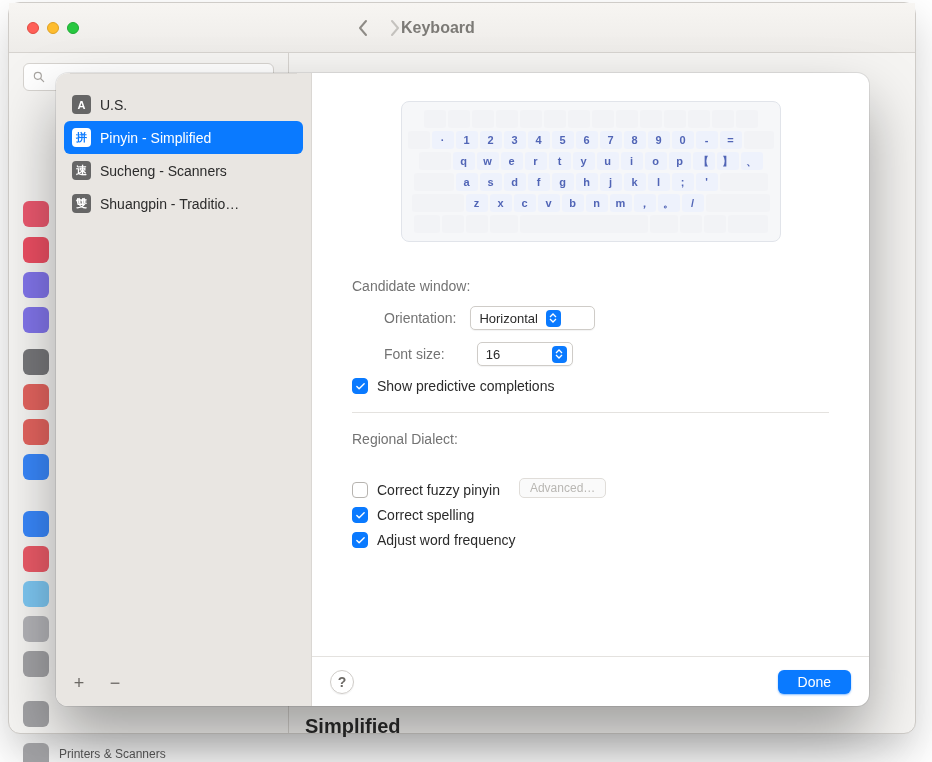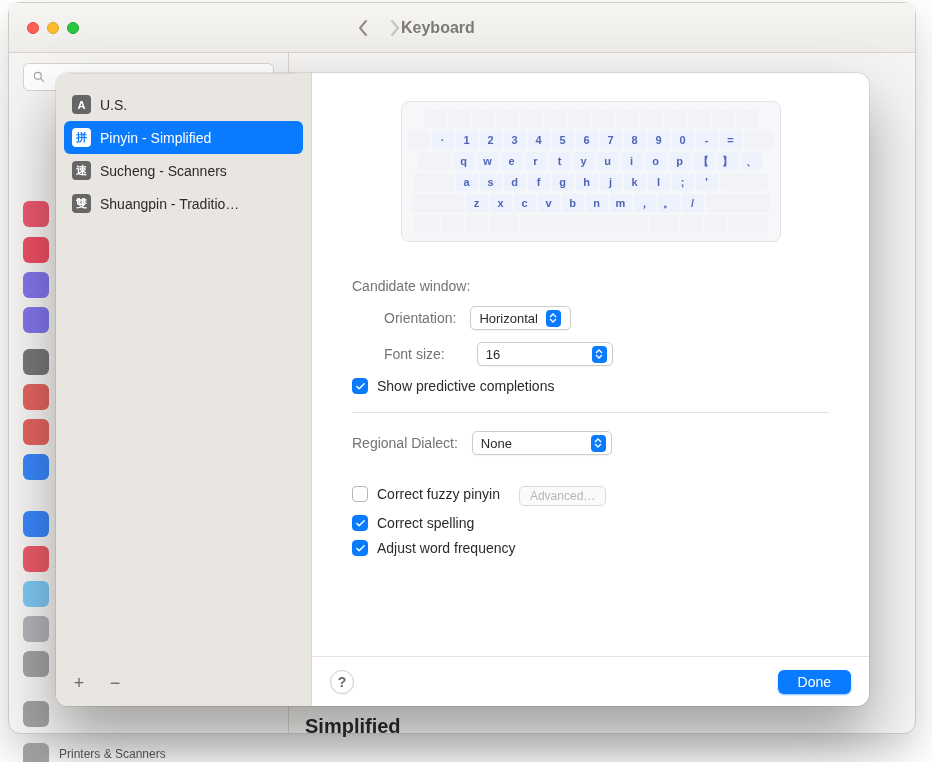--- a/index.html
+++ b/index.html
@@ -76,21 +76,21 @@
   .form-block{font-size:14px;color:var(--text-strong);}
   .form-row{display:flex;align-items:center;margin:6px 0 12px;}
   .form-label{color:#737373;}
   .indent{padding-left:32px;}
   .select{display:inline-flex;align-items:center;height:24px;padding:0 5px 0 8px;font-size:13px;
     border:1px solid #cfccc8;border-radius:5px;background:#fff;margin-left:14px;
     box-shadow:0 1px 1px rgba(0,0,0,.05);}
   .select .stepper{width:15px;height:17px;margin-left:8px;border-radius:4px;background:var(--accent);
     display:flex;flex-direction:column;align-items:center;justify-content:center;color:#fff;}
   .stepper svg{display:block;}
-  .chk{display:flex;align-items:flex-start;gap:9px;margin:9px 0;}
+  .chk{display:flex;align-items:flex-end;gap:9px;margin:9px 0;}
   .box{width:16px;height:16px;border-radius:4px;border:1px solid #b7b4b0;background:#fff;
     display:flex;align-items:center;justify-content:center;}
   .box.on{background:var(--accent);border-color:var(--accent);}
   .box.on svg{color:#fff;}
   .sep{height:1px;background:#e4e2df;margin:18px 0;}
   .adv-btn{font-size:12px;color:var(--disabled);border:1px solid #e0ddd9;border-radius:5px;
     padding:2px 10px;margin-left:10px;background:#fafafa;}
 
   
   .footer{height:50px;border-top:1px solid #e4e2df;display:flex;align-items:center;
@@ -279,36 +279,36 @@
             </div>
           </div>
 
         <div class="form-block">
           <div class="form-row">
               <span class="form-label">Candidate window:</span>
             </div>
 
           <div class="form-row indent">
             <span class="form-label">Orientation:</span>
-            <span class="select" style="width:101px">
+            <span class="select" style="width:125px">
               <span>Horizontal</span>
               <span class="stepper">
                 <svg width="8" height="5" viewBox="0 0 8 5">
                     <path d="M1 4l3-3 3 3" fill="none" stroke="#fff" stroke-width="1.3"></path>
                   </svg>
                 <svg width="8" height="5" viewBox="0 0 8 5">
                     <path d="M1 1l3 3 3-3" fill="none" stroke="#fff" stroke-width="1.3"></path>
                   </svg>
               </span>
             </span>
           </div>
 
           <div class="form-row indent">
             <span class="form-label">Font size:</span>
-            <span class="select" style="width:136px;margin-left:32px">
+            <span class="select" style="width:96px;margin-left:32px">
               <span>16</span>
               <span class="stepper" style="margin-left:auto">
                 <svg width="8" height="5" viewBox="0 0 8 5">
                     <path d="M1 4l3-3 3 3" fill="none" stroke="#fff" stroke-width="1.3"></path>
                   </svg>
                 <svg width="8" height="5" viewBox="0 0 8 5">
                     <path d="M1 1l3 3 3-3" fill="none" stroke="#fff" stroke-width="1.3"></path>
                   </svg>
               </span>
             </span>
@@ -320,31 +320,20 @@
                   <path d="M4 12l5 5L20 6" fill="none" stroke="currentColor" stroke-width="3" stroke-linecap="round" stroke-linejoin="round"></path>
                 </svg>
             </span>
             <span>Show predictive completions</span>
           </div>
 
           <div class="sep"></div>
 
           <div class="form-row">
             <span class="form-label">Regional Dialect:</span>
-            <span class="select" style="width:140px">
-              <span>None</span>
-              <span class="stepper" style="margin-left:auto">
-                <svg width="8" height="5" viewBox="0 0 8 5">
-                    <path d="M1 4l3-3 3 3" fill="none" stroke="#fff" stroke-width="1.3"></path>
-                  </svg>
-                <svg width="8" height="5" viewBox="0 0 8 5">
-                    <path d="M1 1l3 3 3-3" fill="none" stroke="#fff" stroke-width="1.3"></path>
-                  </svg>
-              </span>
-            </span>
           </div>
 
           <div style="height:10px"></div>
 
           <div class="chk">
             <span class="box"></span>
             <span>Correct fuzzy pinyin</span>
             <span class="adv-btn">Advanced…</span>
           </div>
           <div class="chk">

